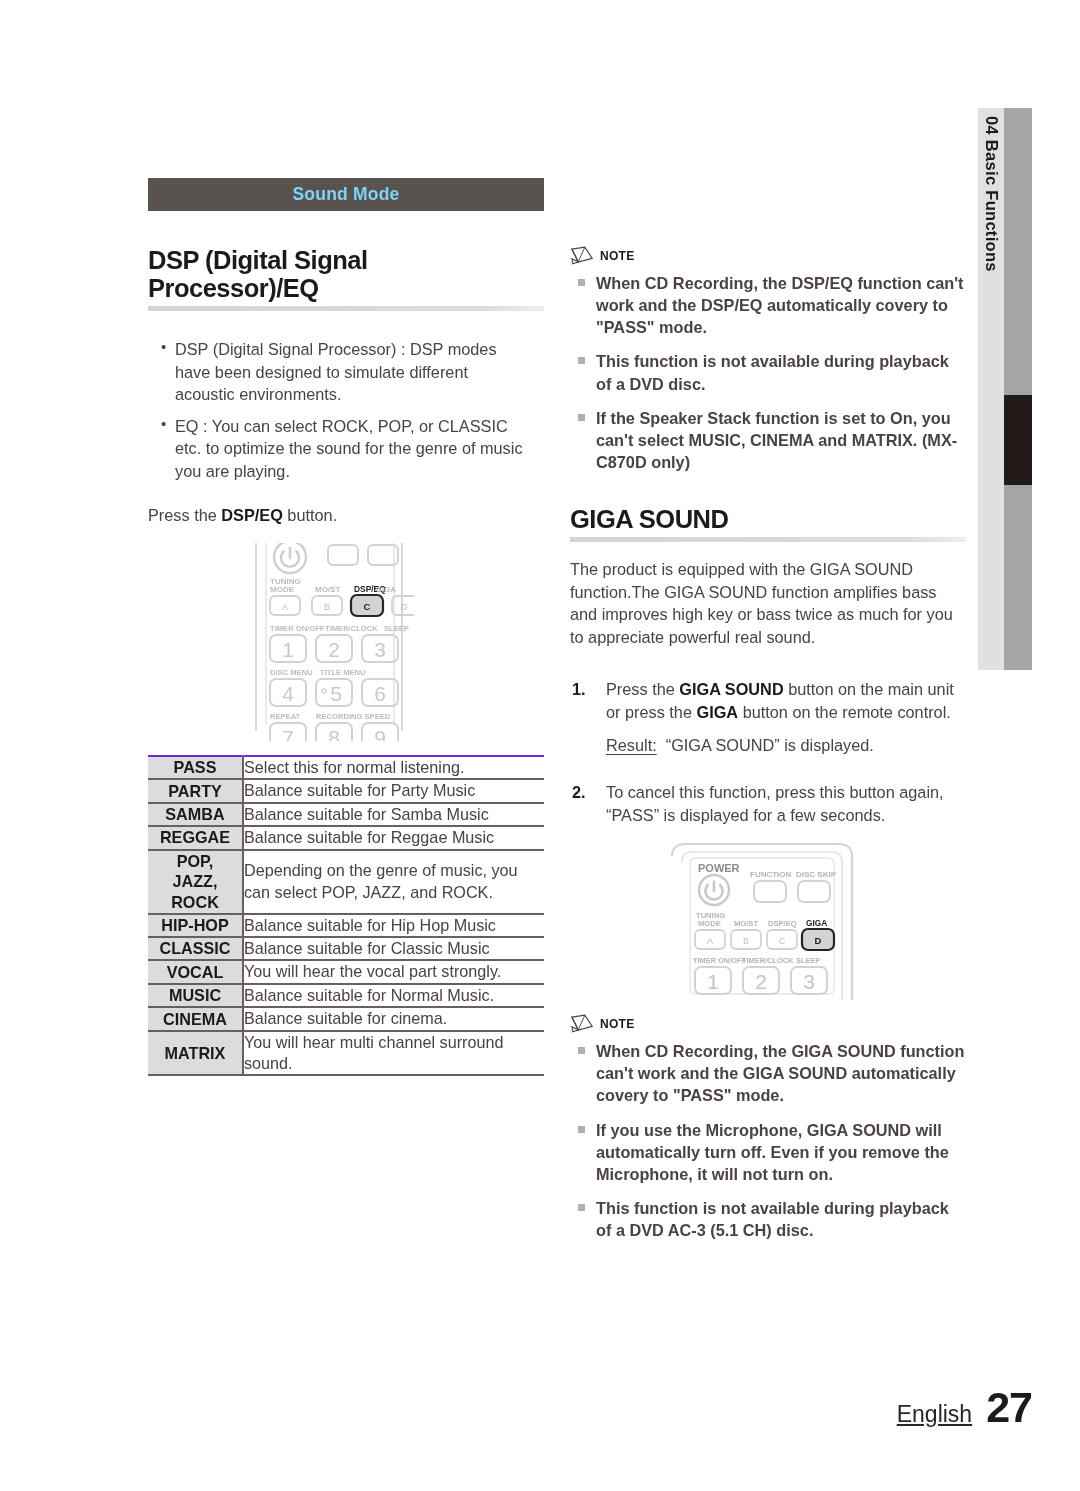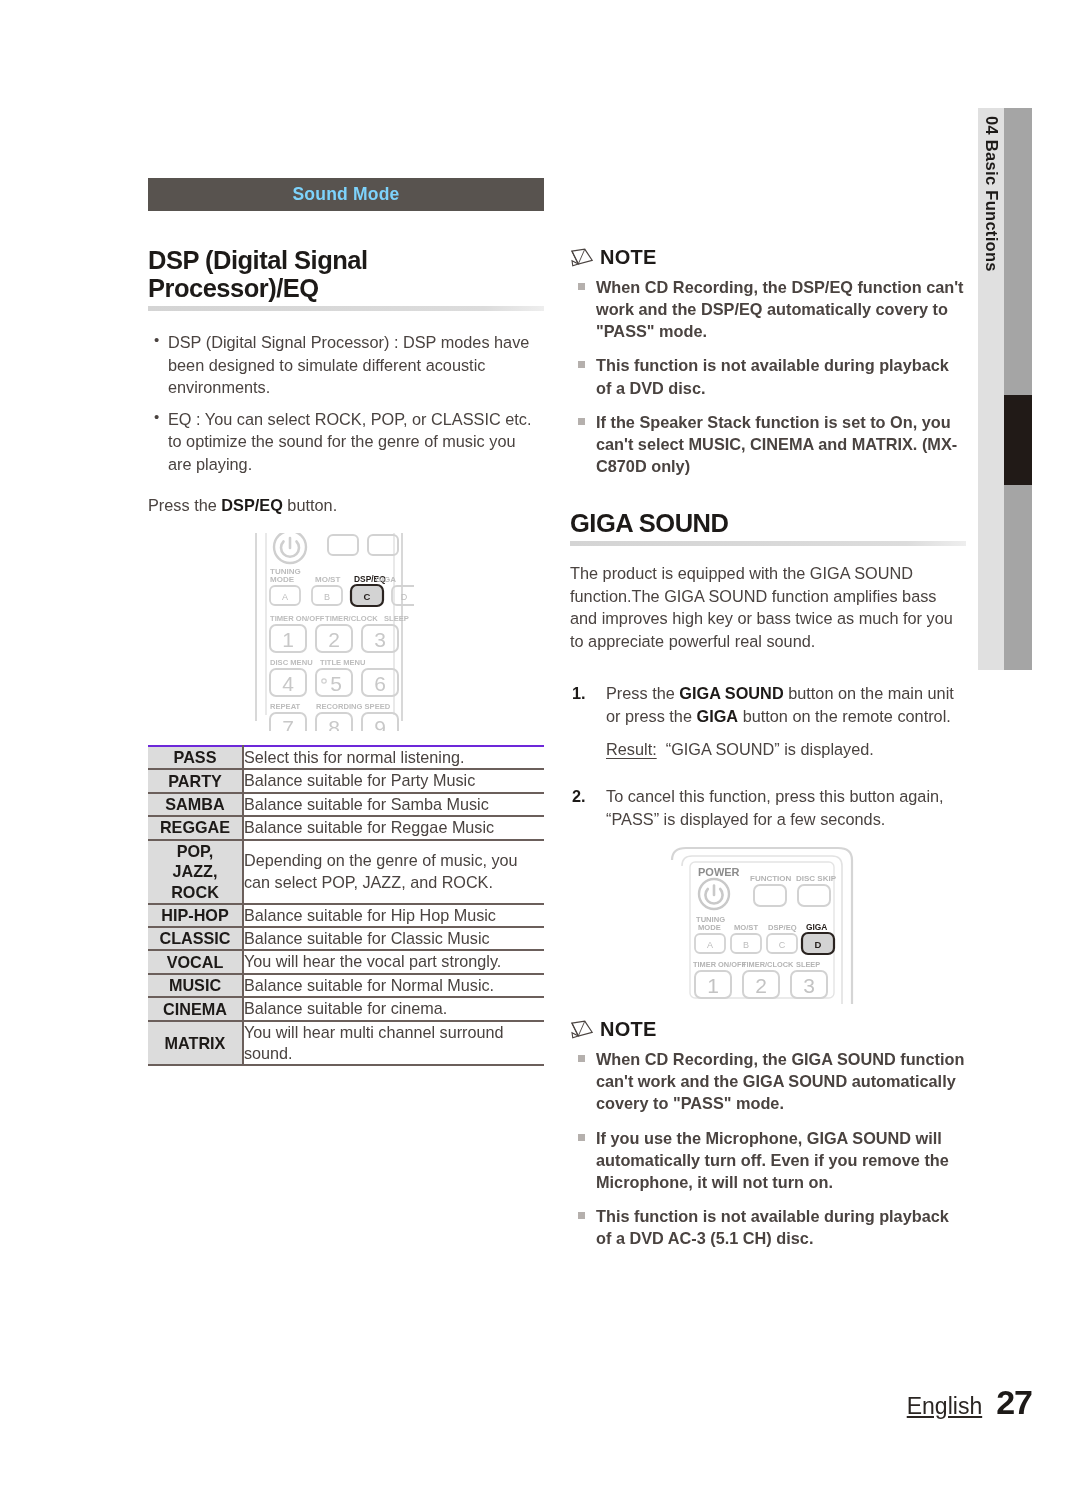--- a/index.html
+++ b/index.html
@@ -106,21 +106,21 @@
   }
 
   
   p.body {
     margin: 0;
     font-size: 16.3px;
     line-height: 1.38;
     color: #4a4340;
   }
   ul.bullets {
-    margin: 5px;
+    margin: 12px;
     padding: 0;
     list-style: none;
   }
   ul.bullets li {
     position: relative;
     padding-left: 15px;
     font-size: 16.3px;
     line-height: 1.38;
     color: #4a4340;
     margin-bottom: 9px;
@@ -141,21 +141,21 @@
 
   
   .note-head {
     display: flex;
     align-items: center;
     gap: 6px;
     margin-bottom: 7px;
   }
   .note-head .pencil { width: 24px; height: 19px; display: block; }
   .note-head .note-label {
-    font-size: 20px;
+    font-size: 12px;
     font-weight: bold;
     color: #1d1a18;
     letter-spacing: 0.3px;
   }
   ul.note-list {
     margin: 0;
     padding: 0;
     list-style: none;
     font-weight: bold;
   }
@@ -248,21 +248,21 @@
     align-items: baseline;
     justify-content: flex-end;
     gap: 14px;
   }
   .footer .lang {
     font-size: 23px;
     color: #2a2522;
     text-decoration: underline;
   }
   .footer .pageno {
-    font-size: 34px;
+    font-size: 43px;
     font-weight: bold;
     color: #1d1a18;
     letter-spacing: -1px;
   }
 </style>
 </head>
 <body>
 
 <div class="tab-wrap">
   <div class="tab-light"></div>

